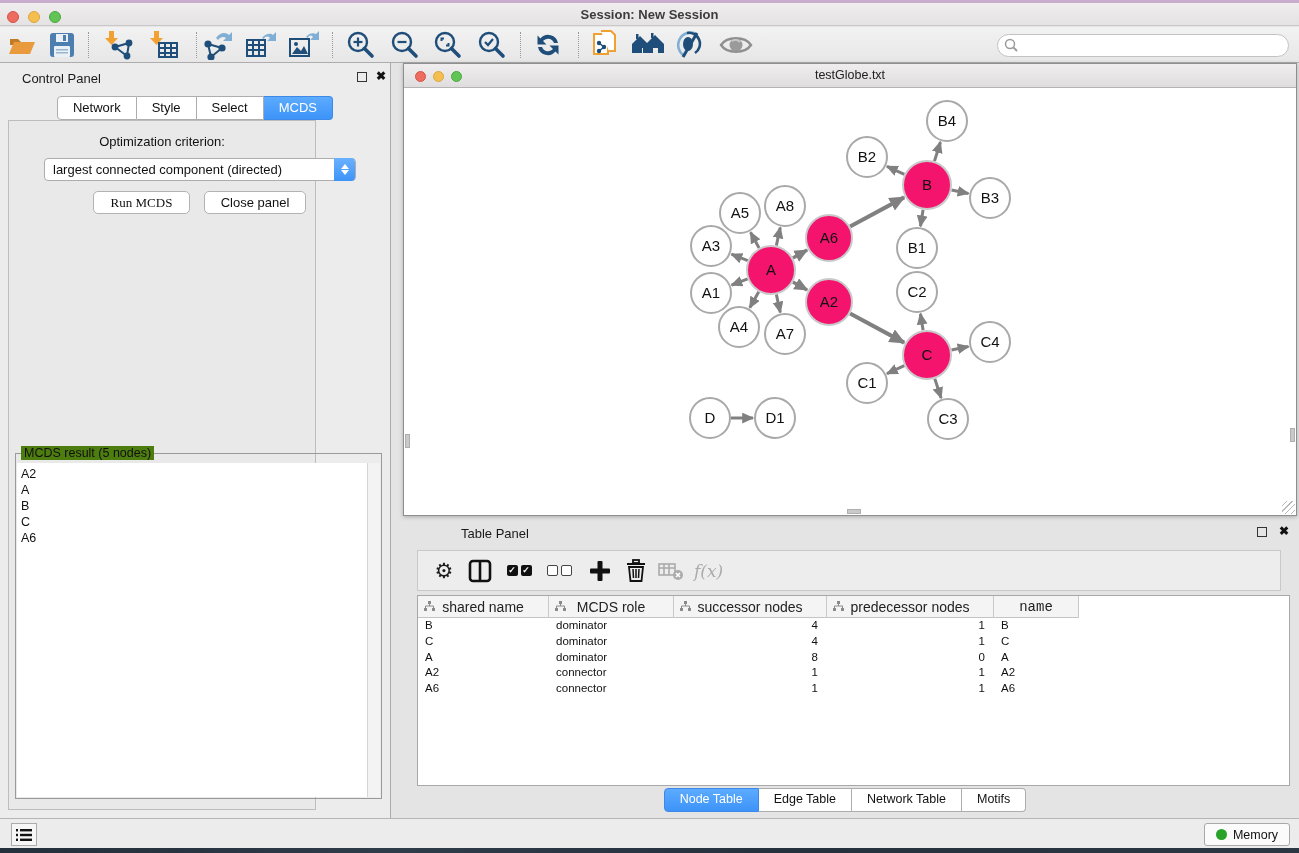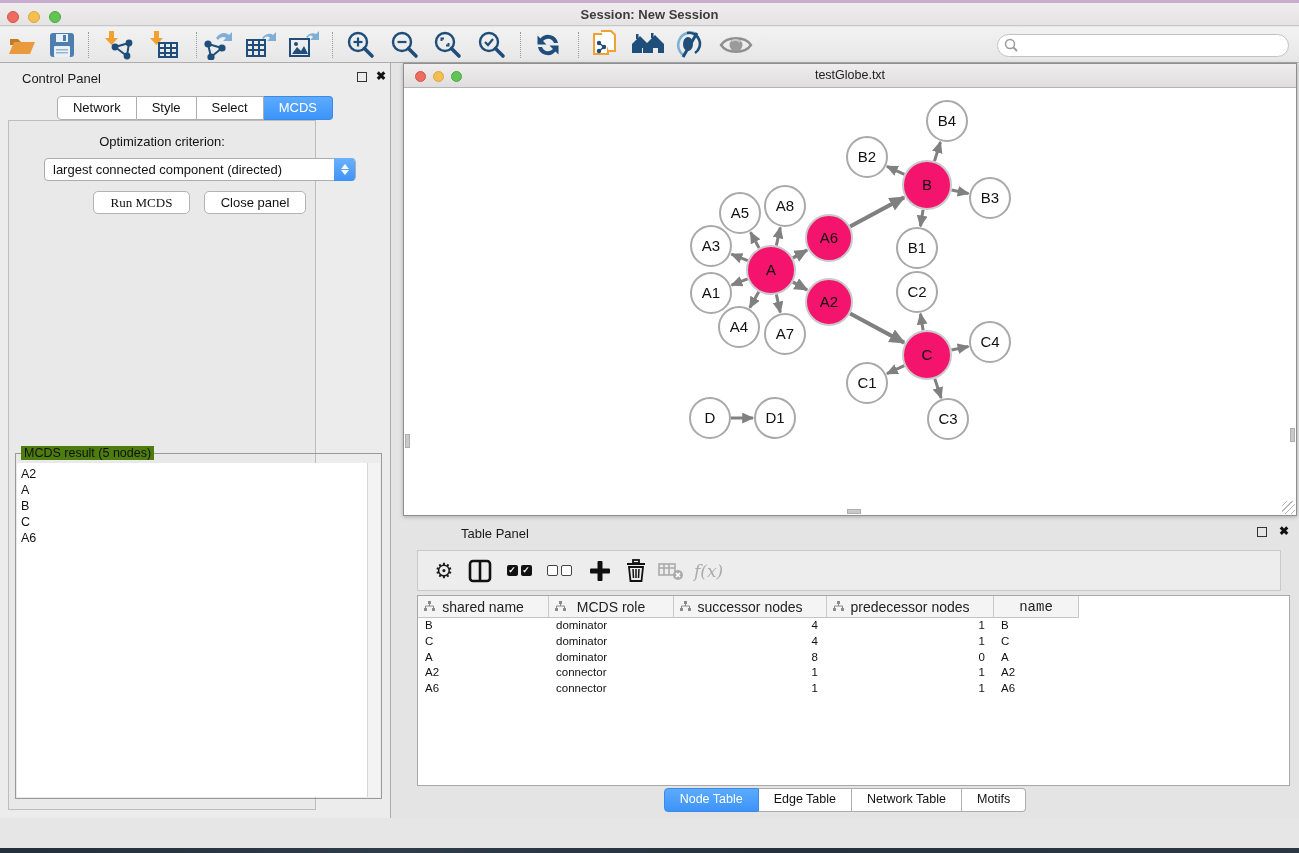--- a/index.html
+++ b/index.html
@@ -604,14 +604,32 @@
 
       <div class="seg-tabs">
           <div class="seg-tab active">Node Table</div>
           <div class="seg-tab">Edge Table</div>
           <div class="seg-tab">Network Table</div>
           <div class="seg-tab">Motifs</div>
         </div>
     </div>
   </div>
 
+  <div id="statusbar">
+    <div id="list-btn">
+      <svg width="16" height="14" viewBox="0 0 16 14">
+          <g fill="#111">
+            <rect x="0" y="1" width="2" height="2.4"></rect>
+            <rect x="4" y="1" width="12" height="2.4"></rect>
+            <rect x="0" y="5.8" width="2" height="2.4"></rect>
+            <rect x="4" y="5.8" width="12" height="2.4"></rect>
+            <rect x="0" y="10.6" width="2" height="2.4"></rect>
+            <rect x="4" y="10.6" width="12" height="2.4"></rect>
+          </g>
+        </svg>
+    </div>
+    <div id="memory-btn">
+      <div id="memory-dot" style="background: rgb(40, 162, 40);"></div>
+      <span>Memory</span>
+    </div>
+  </div>
   <div id="desktop-strip-bottom"></div>
 </div>
 
 </body></html>

